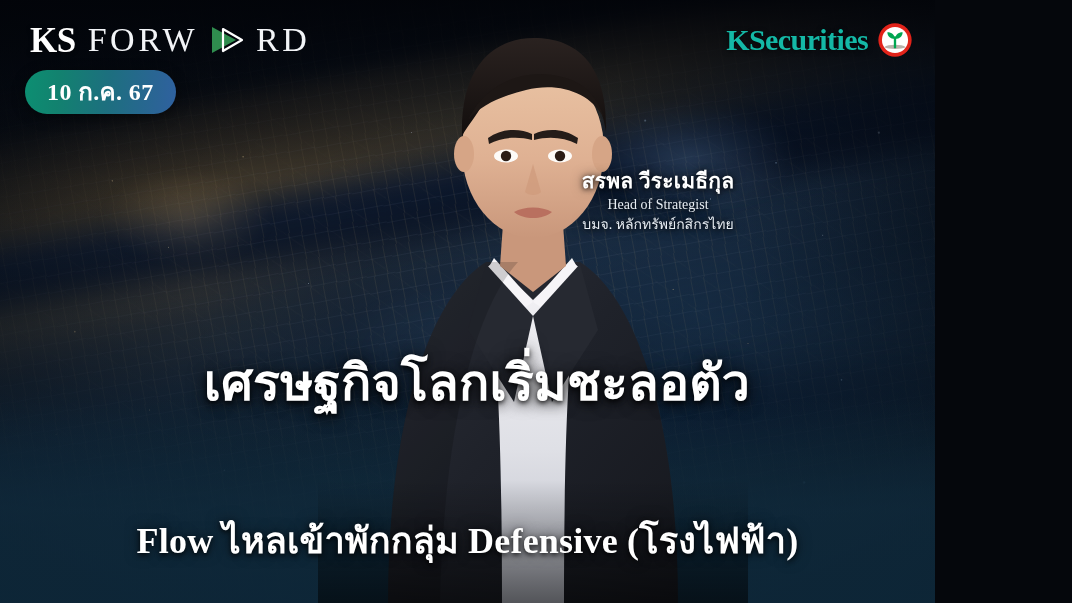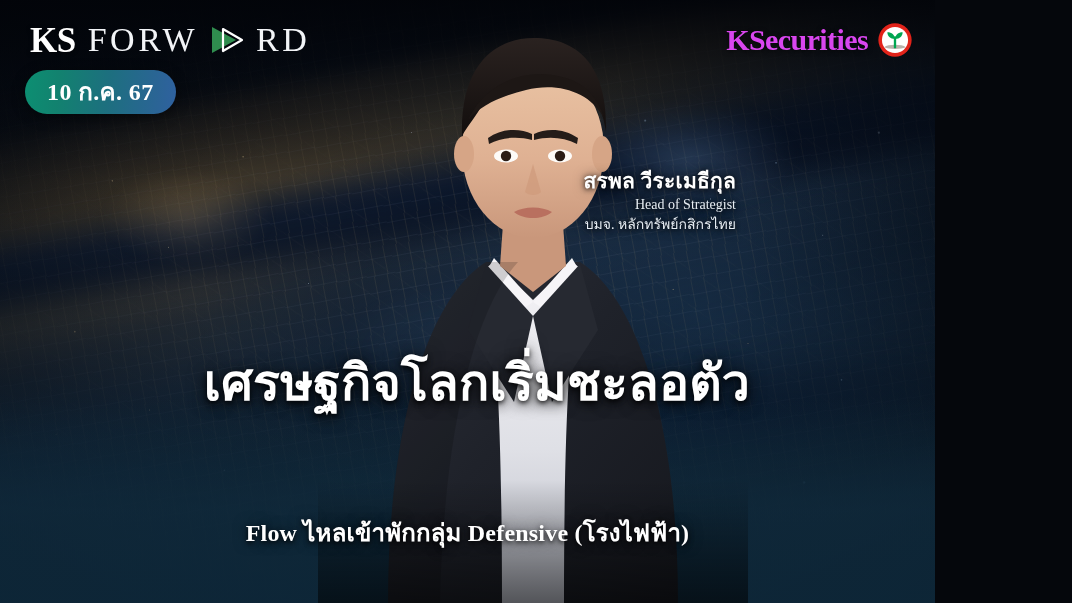--- a/index.html
+++ b/index.html
@@ -142,50 +142,50 @@
     box-shadow:0 3px 14px rgba(0,0,0,.45);
     letter-spacing:.4px;
   }
 
   
   .kse{
     position:absolute; right:22px; top:22px;
     display:flex; align-items:center; gap:9px;
   }
   .kse-text{
-    font-size:30px; font-weight:700; color:#d946ef; line-height:1;
+    font-size:30px; font-weight:700; color:#14b8a6; line-height:1;
     letter-spacing:-.6px; text-shadow:0 1px 5px rgba(0,0,0,.65);
   }
   .kse-icon{ width:36px; height:36px; display:block; }
 
   
   .speaker{
-    position:absolute; left:516px; top:168px; width:220px;
-    text-align:right; color:#fff;
+    position:absolute; left:548px; top:168px; width:220px;
+    text-align:center; color:#fff;
     text-shadow:0 1px 5px rgba(0,0,0,.85), 0 0 12px rgba(0,0,0,.55);
   }
   .sp-name{ font-size:21px; font-weight:700; line-height:1.25; letter-spacing:.2px; }
   .sp-role{ font-size:14px; font-weight:400; line-height:1.5; color:#e8eef4; }
   .sp-org { font-size:14px; font-weight:400; line-height:1.45; color:#e8eef4; }
 
   
   .headline{
     position:absolute; left:0; right:0; top:352px;
     text-align:center; color:#fff;
   }
   .hl-line{
     font-size:50px; font-weight:700; line-height:1.26;
     letter-spacing:.2px;
     text-shadow:0 2px 5px rgba(0,0,0,.82), 0 0 18px rgba(0,0,0,.5), 0 4px 14px rgba(0,0,0,.55);
     padding-left:19px;
   }
   .subline{
     position:absolute; left:0; right:0; top:518px;
     text-align:center; color:#fff;
-    font-size:24px; font-weight:700; line-height:1.3; letter-spacing:.2px;
+    font-size:36px; font-weight:700; line-height:1.3; letter-spacing:.2px;
     text-shadow:0 2px 5px rgba(0,0,0,.82), 0 0 14px rgba(0,0,0,.5);
   }
 </style>
 </head>
 <body>
 
 <div class="stage">
 
   <div class="bg">
     <div class="bg-base"></div>

